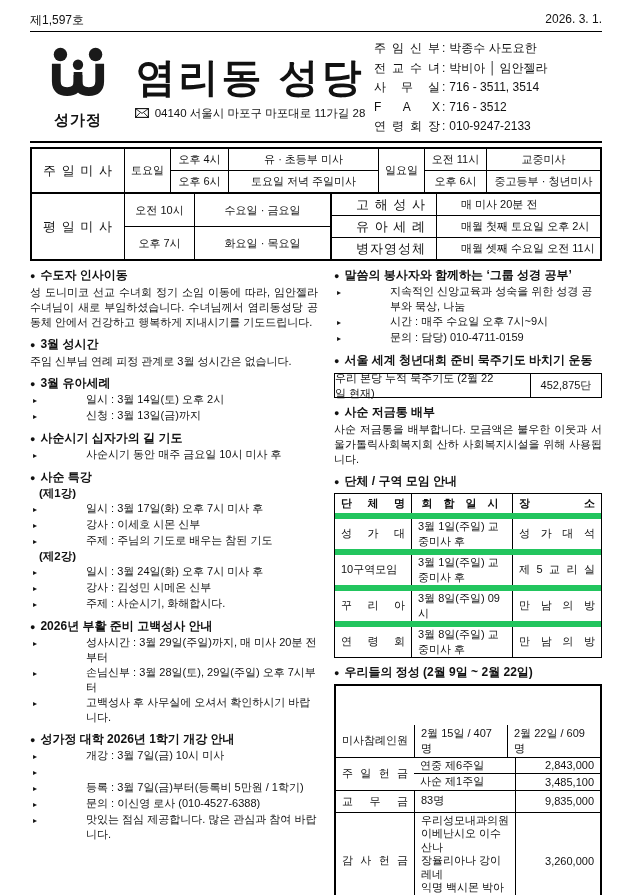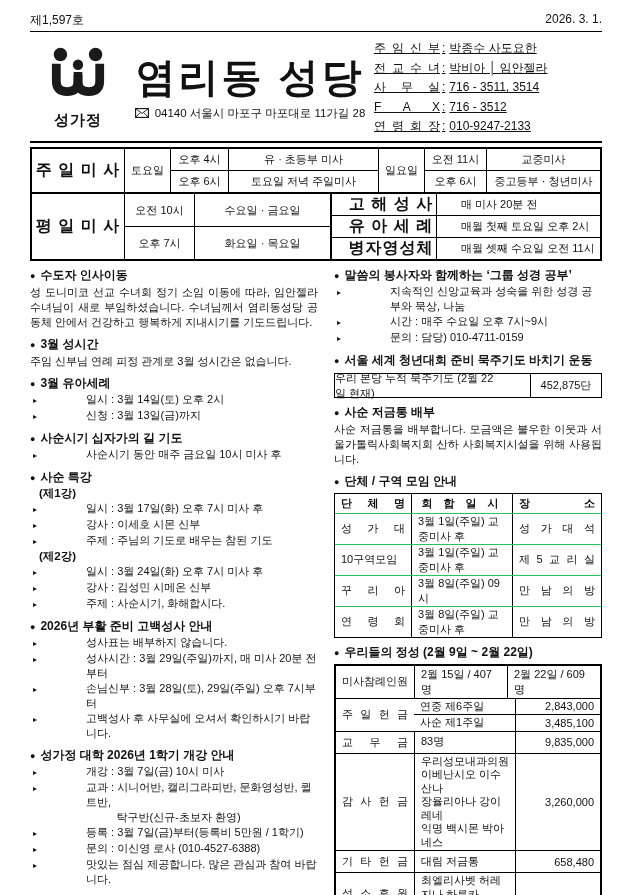--- a/index.html
+++ b/index.html
@@ -6,34 +6,34 @@
   body{width:632px;height:895px;font-family:"Liberation Sans","DejaVu Sans",sans-serif;color:#111;}
   .page{box-sizing:border-box;width:632px;height:895px;padding:12px 30px 8px 30px;display:flex;flex-direction:column;}
   
   .issue-row{display:flex;justify-content:space-between;font-size:12px;padding-bottom:2px;border-bottom:1.5px solid #000;}
   .masthead{display:flex;align-items:center;margin-top:8px;height:96px;}
   .logo-block{width:96px;display:flex;flex-direction:column;align-items:center;}
   .logo-label{font-size:15px;font-weight:bold;margin-top:14px;letter-spacing:1px;}
   .mast-center{flex:1;display:flex;flex-direction:column;align-items:center;}
   .paper-title{font-size:40px;font-weight:900;letter-spacing:3px;line-height:1.05;}
   .address-row{font-size:11.5px;margin-top:8px;display:flex;align-items:center;gap:6px;}
-  .contacts{width:228px;font-size:12px;line-height:19.5px;text-decoration:underline;}
+  .contacts{width:228px;font-size:12px;line-height:19.5px;}
   .contact-row{display:flex;}
   .c-label{display:inline-block;width:66px;text-align:justify;text-align-last:justify;}
   .c-label::after{content:"";}
   .c-sep{margin:0 4px 0 2px;}
   .rule{border-top:2.5px solid #000;margin:5px 0 4px 0;}
   
   .mass-table{border:2px solid #000;font-size:11px;}
   .mt-top{display:grid;grid-template-columns:92px 46px 58px 150px 46px 62px 1fr;border-bottom:2px solid #000;}
   .mt-cell{border-left:1px solid #000;border-top:1px solid #000;display:flex;align-items:center;justify-content:center;min-height:21px;padding:0 2px;text-align:center;}
   .mt-top .mt-cell:nth-child(-n+7){border-top:none;}
   .mt-cell.nl{border-left:none;}
   .mt-cell.span2{grid-row:span 2;}
-  .mt-cell.bold{font-weight:bold;font-size:16px;letter-spacing:1px;}
+  .mt-cell.bold{font-weight:normal;font-size:13px;letter-spacing:1px;}
   .mt-bottom{display:flex;}
   .mtb-left{display:grid;grid-template-columns:92px 70px 136px;width:298px;}
   .mtb-right{flex:1;display:grid;grid-template-columns:104px 1fr;border-left:2px solid #000;}
   .mtb-left .mt-cell{min-height:32px;}
   .mtb-left .r1{border-top:none;}
   .mtb-right .mt-cell{min-height:21px;padding-left:16px;}
   .mtb-right .r1{border-top:none;}
   .mtb-right .mt-cell.desc{justify-content:flex-start;padding-left:24px;text-align:left;}
   
   .cols{flex:1;display:flex;gap:16px;margin-top:7px;}
@@ -45,33 +45,33 @@
   .sec-body{font-size:11px;line-height:15px;text-align:justify;margin-top:1px;}
   .item{font-size:11px;line-height:15px;display:flex;white-space:pre-wrap;gap:44px;}
   .mk::before{content:"▸";font-size:8px;margin:0 5px 0 3px;}
   .subhead{font-size:11.5px;font-weight:bold;line-height:15px;padding-left:9px;}
   
   .rosary-box{display:flex;border:1.5px solid #000;font-size:11px;margin-top:4px;height:23px;}
   .rosary-box .rb-l{flex:1;display:flex;align-items:center;justify-content:center;}
   .rosary-box .rb-r{width:70px;border-left:1px solid #000;display:flex;align-items:center;justify-content:center;margin-left:32px;}
   
   .gtable{border:1.5px solid #000;font-size:11px;margin-top:3px;}
-  .grow{display:flex;border-top:1px solid #22c55e;min-height:18.5px;align-items:stretch;}
+  .grow{display:flex;border-top:6px solid #22c55e;min-height:18.5px;align-items:stretch;}
   .grow:first-child{border-top:none;}
   .gc{display:flex;align-items:center;border-left:1px solid #000;padding:0 6px;}
   .gc:first-child{border-left:none;}
   .gc1{width:64px;}
   .gc2{flex:1;}
   .gc3{width:76px;}
   .gcj{display:block;width:100%;text-align:justify;text-align-last:justify;}
   .ghead{font-weight:bold;}
   
   .otable{border:2px solid #000;font-size:11px;margin-top:3px;}
   .orow{display:flex;border-top:1px solid #000;align-items:stretch;}
-  .orow:first-child{border-top:none;}
+  .orow:first-child{border-top:none;margin-top:39px;}
   .oc{display:flex;align-items:center;border-left:1px solid #000;padding:1px 6px;}
   .oc:first-child{border-left:none;}
   .olabel{width:66px;}
   .olabel span{display:block;width:100%;text-align:justify;text-align-last:justify;}
   .odesc{flex:1;white-space:pre-line;line-height:13.5px;}
   .oamt{width:72px;justify-content:flex-end;}
   .ohalf{flex:1;justify-content:center;}
   .osub{flex:1;display:flex;flex-direction:column;}
   .osubrow{flex:1;display:flex;border-top:1px solid #000;}
   .osubrow:first-child{border-top:none;}
@@ -224,34 +224,32 @@
         <div class="item"><span class="mk"></span><span>일시 : 3월 24일(화) 오후 7시 미사 후</span></div>
         <div class="item"><span class="mk"></span><span>강사 : 김성민 시메온 신부</span></div>
         <div class="item"><span class="mk"></span><span>주제 : 사순시기, 화해합시다.</span></div>
       </div>
 
       <div class="sec">
         <div class="sec-title">
             <span class="dot"></span>
             <span>2026년 부활 준비 고백성사 안내</span>
           </div>
-        <div class="item"><span class="mk"></span><span>성사표는 배부하지 않습니다.</span></div>
         <div class="item"><span class="mk"></span><span>성사시간 : 3월 29일(주일)까지, 매 미사 20분 전부터</span></div>
         <div class="item"><span class="mk"></span><span>손님신부 : 3월 28일(토), 29일(주일) 오후 7시부터</span></div>
         <div class="item"><span class="mk"></span><span>고백성사 후 사무실에 오셔서 확인하시기 바랍니다.</span></div>
       </div>
 
       <div class="sec">
         <div class="sec-title">
             <span class="dot"></span>
             <span>성가정 대학 2026년 1학기 개강 안내</span>
           </div>
         <div class="item"><span class="mk"></span><span>개강 : 3월 7일(금) 10시 미사</span></div>
-        <div class="item"><span class="mk"></span><span>교과 : 시니어반, 캘리그라피반, 문화영성반, 퀼트반,
-          탁구반(신규-초보자 환영)</span></div>
+        <div class="item"><span class="mk"></span></div>
         <div class="item"><span class="mk"></span><span>등록 : 3월 7일(금)부터(등록비 5만원 / 1학기)</span></div>
         <div class="item"><span class="mk"></span><span>문의 : 이신영 로사 (010-4527-6388)</span></div>
         <div class="item"><span class="mk"></span><span>맛있는 점심 제공합니다. 많은 관심과 참여 바랍니다.</span></div>
       </div>
 
     </div>
 
     <div class="col-right">
 
       <div class="sec">

